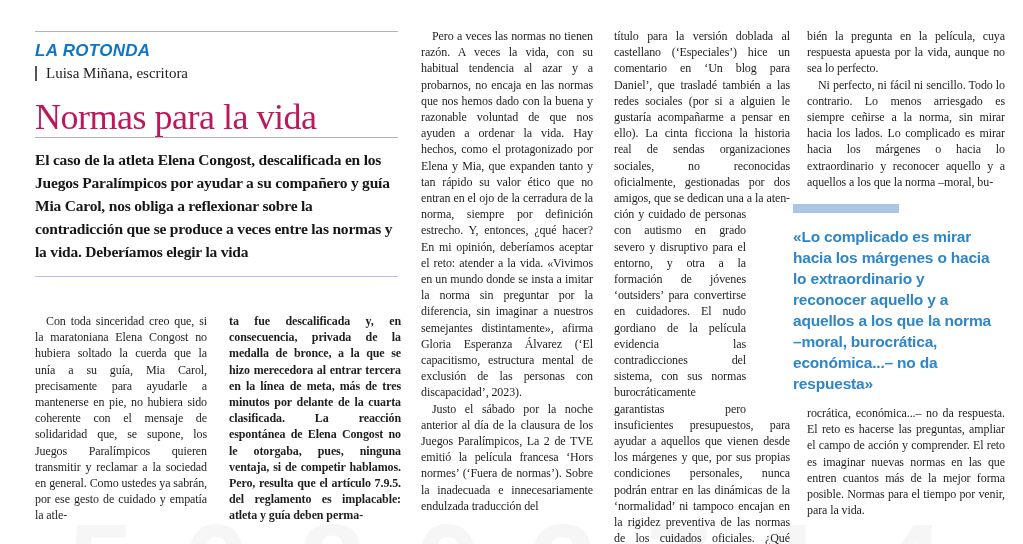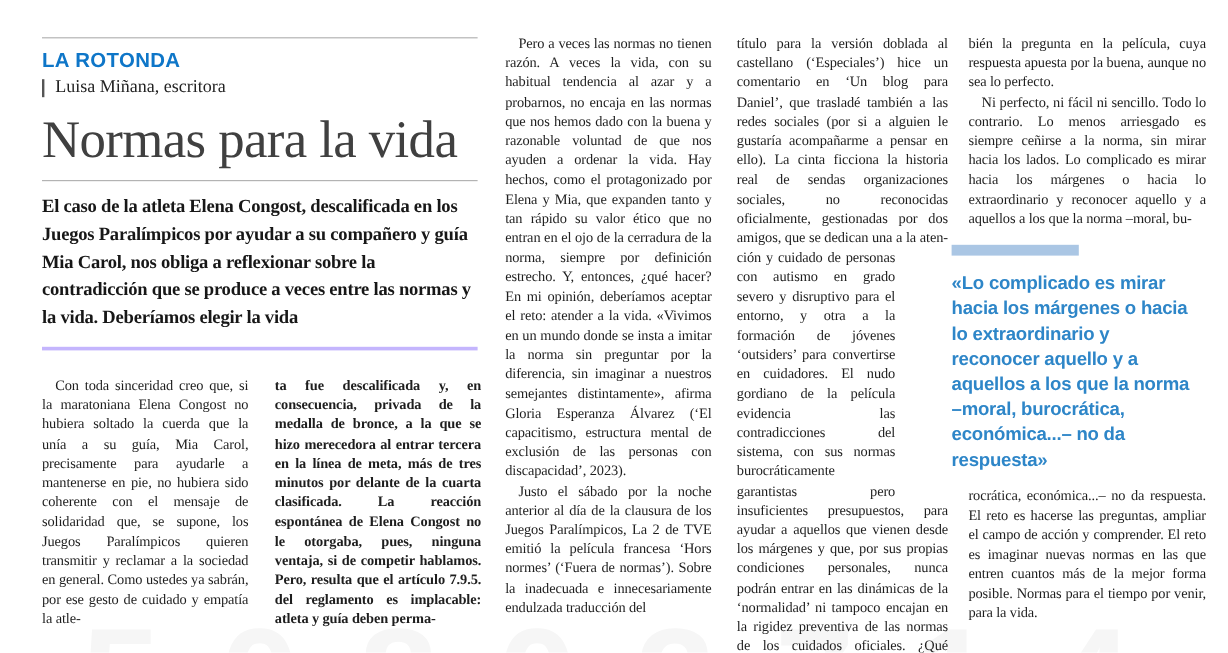--- a/index.html
+++ b/index.html
@@ -35,47 +35,47 @@
     z-index: 1;
   }
   .rule { border-top: 1px solid #b3b3b3; height: 0; }
   .section-label {
     margin-top: 9px;
     font-family: "Liberation Sans", sans-serif;
     font-weight: bold;
     font-size: 17px;
     letter-spacing: 0.3px;
     color: var(--accent-blue, #0e76c8);
+    font-style: italic;
   }
   .byline {
     margin-top: 4px;
     font-size: 15px;
     color: #222;
     display: flex;
     align-items: center;
   }
   .byline-bar {
     display: inline-block;
     width: 2px;
     height: 15px;
     background: #555;
     margin-right: 9px;
   }
   .headline {
     margin-top: 15px;
-    font-size: 44px;
+    font-size: 36px;
     font-weight: 400;
     letter-spacing: -0.5px;
     line-height: 40px;
-    color: #404040;
+    color: #be185d;
   }
   .standfirst-box {
-    margin-top: 13px;
     border-top: 1px solid #b3b3b3;
-    border-bottom: 3px solid #c4b5fd;
+    border-bottom: 1px solid #c4b5fd;
     padding: 10px 0 13px 0;
   }
   .standfirst {
     font-size: 15.5px;
     font-weight: bold;
     line-height: 23px;
     letter-spacing: -0.2px;
     color: #171717;
   }
   
@@ -157,21 +157,21 @@
   <div class="col" id="col3">
     <p class="para indent">Pero a veces las normas no tienen razón. A veces la vida, con su habitual tendencia al azar y a probarnos, no encaja en las normas que nos hemos dado con la buena y razonable voluntad de que nos ayuden a ordenar la vida. Hay hechos, como el protagonizado por Elena y Mia, que expanden tanto y tan rápido su valor ético que no entran en el ojo de la cerradura de la norma, siempre por definición estrecho. Y, entonces, ¿qué hacer? En mi opinión, deberíamos aceptar el reto: atender a la vida. «Vivimos en un mundo donde se insta a imitar la norma sin preguntar por la diferencia, sin imaginar a nuestros semejantes distintamente», afirma Gloria Esperanza Álvarez (‘El capacitismo, estructura mental de exclusión de las personas con discapacidad’, 2023).</p>
     <p class="para indent">Justo el sábado por la noche anterior al día de la clausura de los Juegos Paralímpicos, La 2 de TVE emitió la película francesa ‘Hors normes’ (‘Fuera de normas’). Sobre la inadecuada e innecesariamente endulzada traducción del</p>
   </div>
 
   <div class="col" id="col4">
     <p class="para"><span>título para la versión doblada al castellano (‘Especiales’) hice un comentario en ‘Un blog para Daniel’, que trasladé también a las redes sociales (por si a alguien le gustaría acompañarme a pensar en ello). La cinta ficciona la historia real de sendas organizaciones sociales, no reconocidas oficialmente, gestionadas por dos amigos, que se dedican una a la aten-</span><span class="cutout"></span><span>ción y cuidado de personas con autismo en grado severo y disruptivo para el entorno, y otra a la formación de jóvenes ‘outsiders’ para convertirse en cuidadores. El nudo gordiano de la película evidencia las contradicciones del sistema, con sus normas burocráticamente garantistas pero insuficientes presupuestos, para ayudar a aquellos que vienen desde los márgenes y que, por sus propias condiciones personales, nunca podrán entrar en las dinámicas de la ‘normalidad’ ni tampoco encajan en la rigidez preventiva de las normas de los cuidados oficiales. ¿Qué hacemos con ellos?, es tam-</span></p>
   </div>
 
   <div class="col" id="col5">
-    <p class="para">bién la pregunta en la película, cuya respuesta apuesta por la buena, aunque no sea lo perfecto.</p>
+    <p class="para">bién la pregunta en la película, cuya respuesta apuesta por la vida, aunque no sea lo perfecto.</p>
     <p class="para indent">Ni perfecto, ni fácil ni sencillo. Todo lo contrario. Lo menos arriesgado es siempre ceñirse a la norma, sin mirar hacia los lados. Lo complicado es mirar hacia los márgenes o hacia lo extraordinario y reconocer aquello y a aquellos a los que la norma –moral, bu-</p>
     <div class="pullquote">
       <div class="pullquote-bar"></div>
       <div class="pullquote-text">«Lo complicado es mirar hacia los márgenes o hacia lo extraordinario y reconocer aquello y a aquellos a los que la norma –moral, burocrática, económica...– no da respuesta»</div>
     </div>
     <p class="para">rocrática, económica...– no da respuesta. El reto es hacerse las preguntas, ampliar el campo de acción y comprender. El reto es imaginar nuevas normas en las que entren cuantos más de la mejor forma posible. Normas para el tiempo por venir, para la vida.</p>
   </div>
 
 </div>
 

